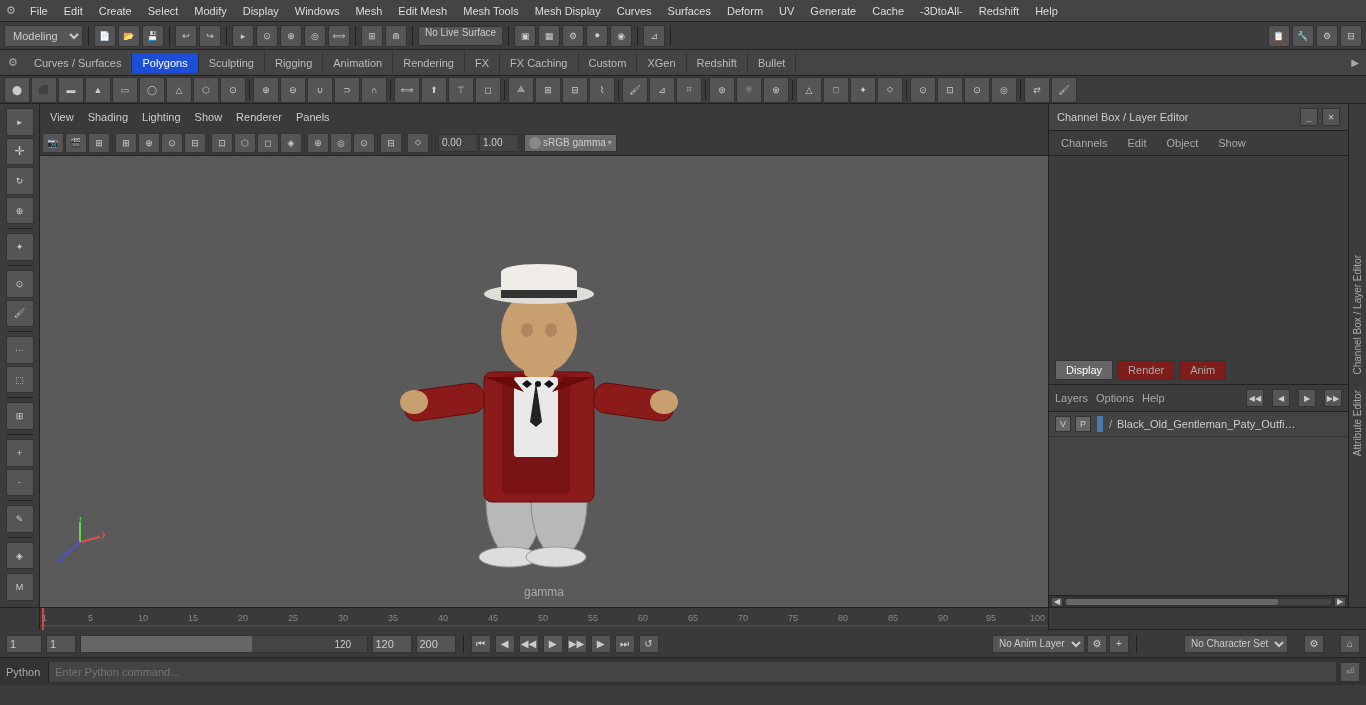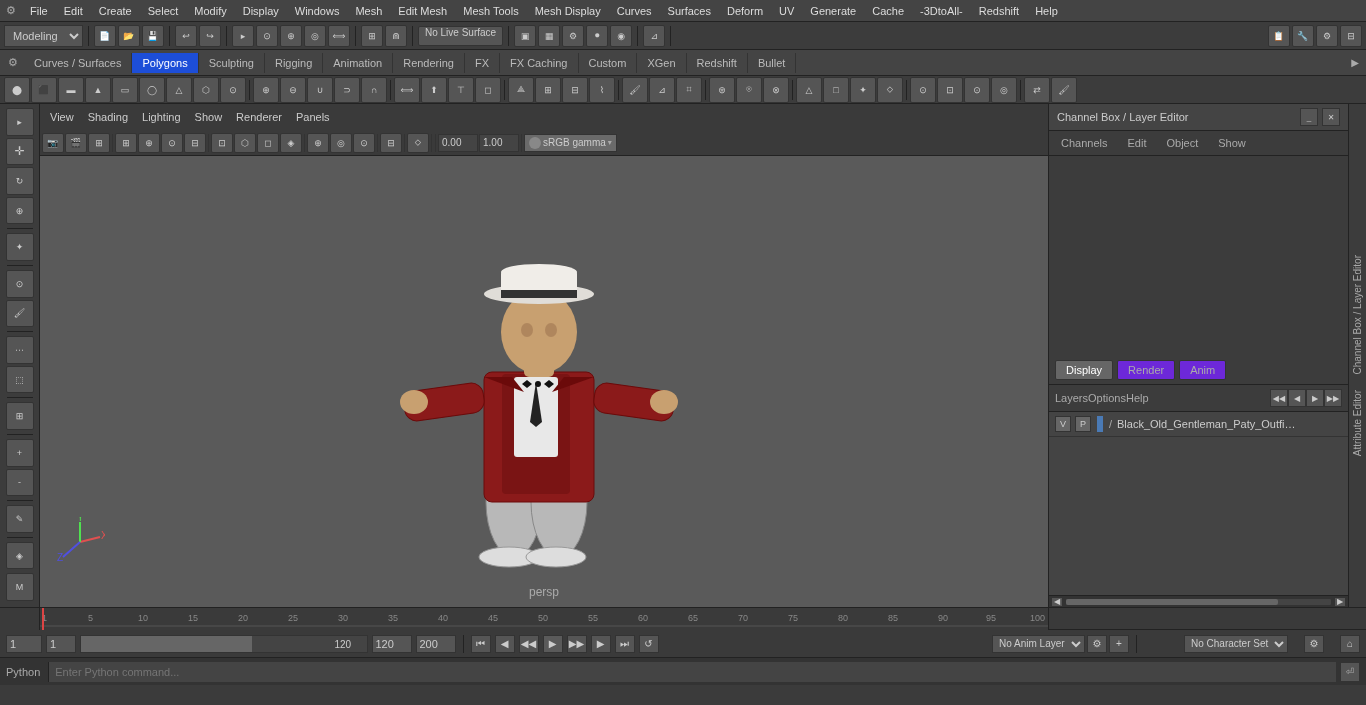--- a/index.html
+++ b/index.html
@@ -39,23 +39,23 @@
     .vp-menu { color: #ccc; font-size: 11px; padding: 2px 6px; cursor: pointer; }
     #viewport-canvas { position: absolute; top: 26px; left: 0; right: 0; bottom: 0; background: #5a5a5a; display: flex; align-items: center; justify-content: center; }
     #persp-label { position: absolute; bottom: 8px; left: 50%; transform: translateX(-50%); color: #aaa; font-size: 12px; }
 
     
     #right-panel { width: 300px; background: #3c3c3c; border-left: 1px solid #222; display: flex; flex-direction: column; }
     #right-panel-header { background: #444; padding: 4px 8px; font-size: 11px; color: #ccc; border-bottom: 1px solid #222; display: flex; justify-content: space-between; align-items: center; }
     #channel-tabs { display: flex; align-items: center; padding: 4px 6px; gap: 8px; border-bottom: 1px solid #222; }
     .ch-tab { font-size: 11px; color: #aaa; cursor: pointer; padding: 2px 6px; }
     #display-tabs { display: flex; padding: 4px 6px; gap: 4px; border-bottom: 1px solid #222; }
-    .disp-tab { font-size: 11px; color: #aaa; cursor: pointer; padding: 3px 10px; background: #6d28d9; border: 1px solid #333; border-radius: 2px; }
+    .disp-tab { font-size: 11px; color: #aaa; cursor: pointer; padding: 3px 10px; background: #7f1d1d; border: 1px solid #333; border-radius: 2px; }
     .disp-tab.active { background: #666; color: #fff; }
-    #layers-options { display: flex; align-items: center; padding: 4px 6px; border-bottom: 1px solid #222; }
+    #layers-options { display: flex; align-items: center; padding: 4px 6px; gap: 8px; border-bottom: 1px solid #222; }
     .lo-item { font-size: 11px; color: #aaa; cursor: pointer; }
     #layer-list { flex: 1; background: #444; overflow-y: auto; }
     .layer-row { display: flex; align-items: center; padding: 4px 6px; border-bottom: 1px solid #333; gap: 4px; cursor: pointer; }
     .layer-vis { width: 16px; height: 16px; background: #666; border: 1px solid #333; display: flex; align-items: center; justify-content: center; font-size: 9px; }
     .layer-p { width: 16px; height: 16px; background: #666; border: 1px solid #333; display: flex; align-items: center; justify-content: center; font-size: 9px; }
     .layer-name { color: #ccc; font-size: 11px; flex: 1; }
 
     
     #right-side-tab { width: 18px; background: #3c3c3c; border-left: 1px solid #222; display: flex; flex-direction: column; align-items: center; justify-content: center; gap: 0; }
     .side-tab-label { writing-mode: vertical-rl; transform: rotate(180deg); font-size: 10px; color: #aaa; padding: 8px 2px; cursor: pointer; }
@@ -350,21 +350,21 @@
         <svg width="50" height="50">
           <line x1="25" y1="25" x2="45" y2="20" stroke="#e05050" stroke-width="2"></line>
           <text x="46" y="22" fill="#e05050" font-size="10">X</text>
           <line x1="25" y1="25" x2="25" y2="5" stroke="#50e050" stroke-width="2"></line>
           <text x="22" y="4" fill="#50e050" font-size="10">Y</text>
           <line x1="25" y1="25" x2="8" y2="40" stroke="#5050e0" stroke-width="2"></line>
           <text x="2" y="44" fill="#5050e0" font-size="10">Z</text>
         </svg>
       </div>
 
-      <div id="persp-label" style="position:absolute;bottom:8px;left:50%;transform:translateX(-50%);color:#aaa;font-size:12px;">persp</div>
+      <div id="persp-label" style="position:absolute;bottom:8px;left:50%;transform:translateX(-50%);color:#aaa;font-size:12px;">gamma</div>
     </div>
   </div>
 
   <div id="right-panel">
 
     <div id="right-panel-header">
       <span style="font-size:11px;color:#ccc;">Channel Box / Layer Editor</span>
       <div style="display:flex;gap:4px;">
         <div class="pi-btn">_</div>
         <div class="pi-btn">✕</div>

